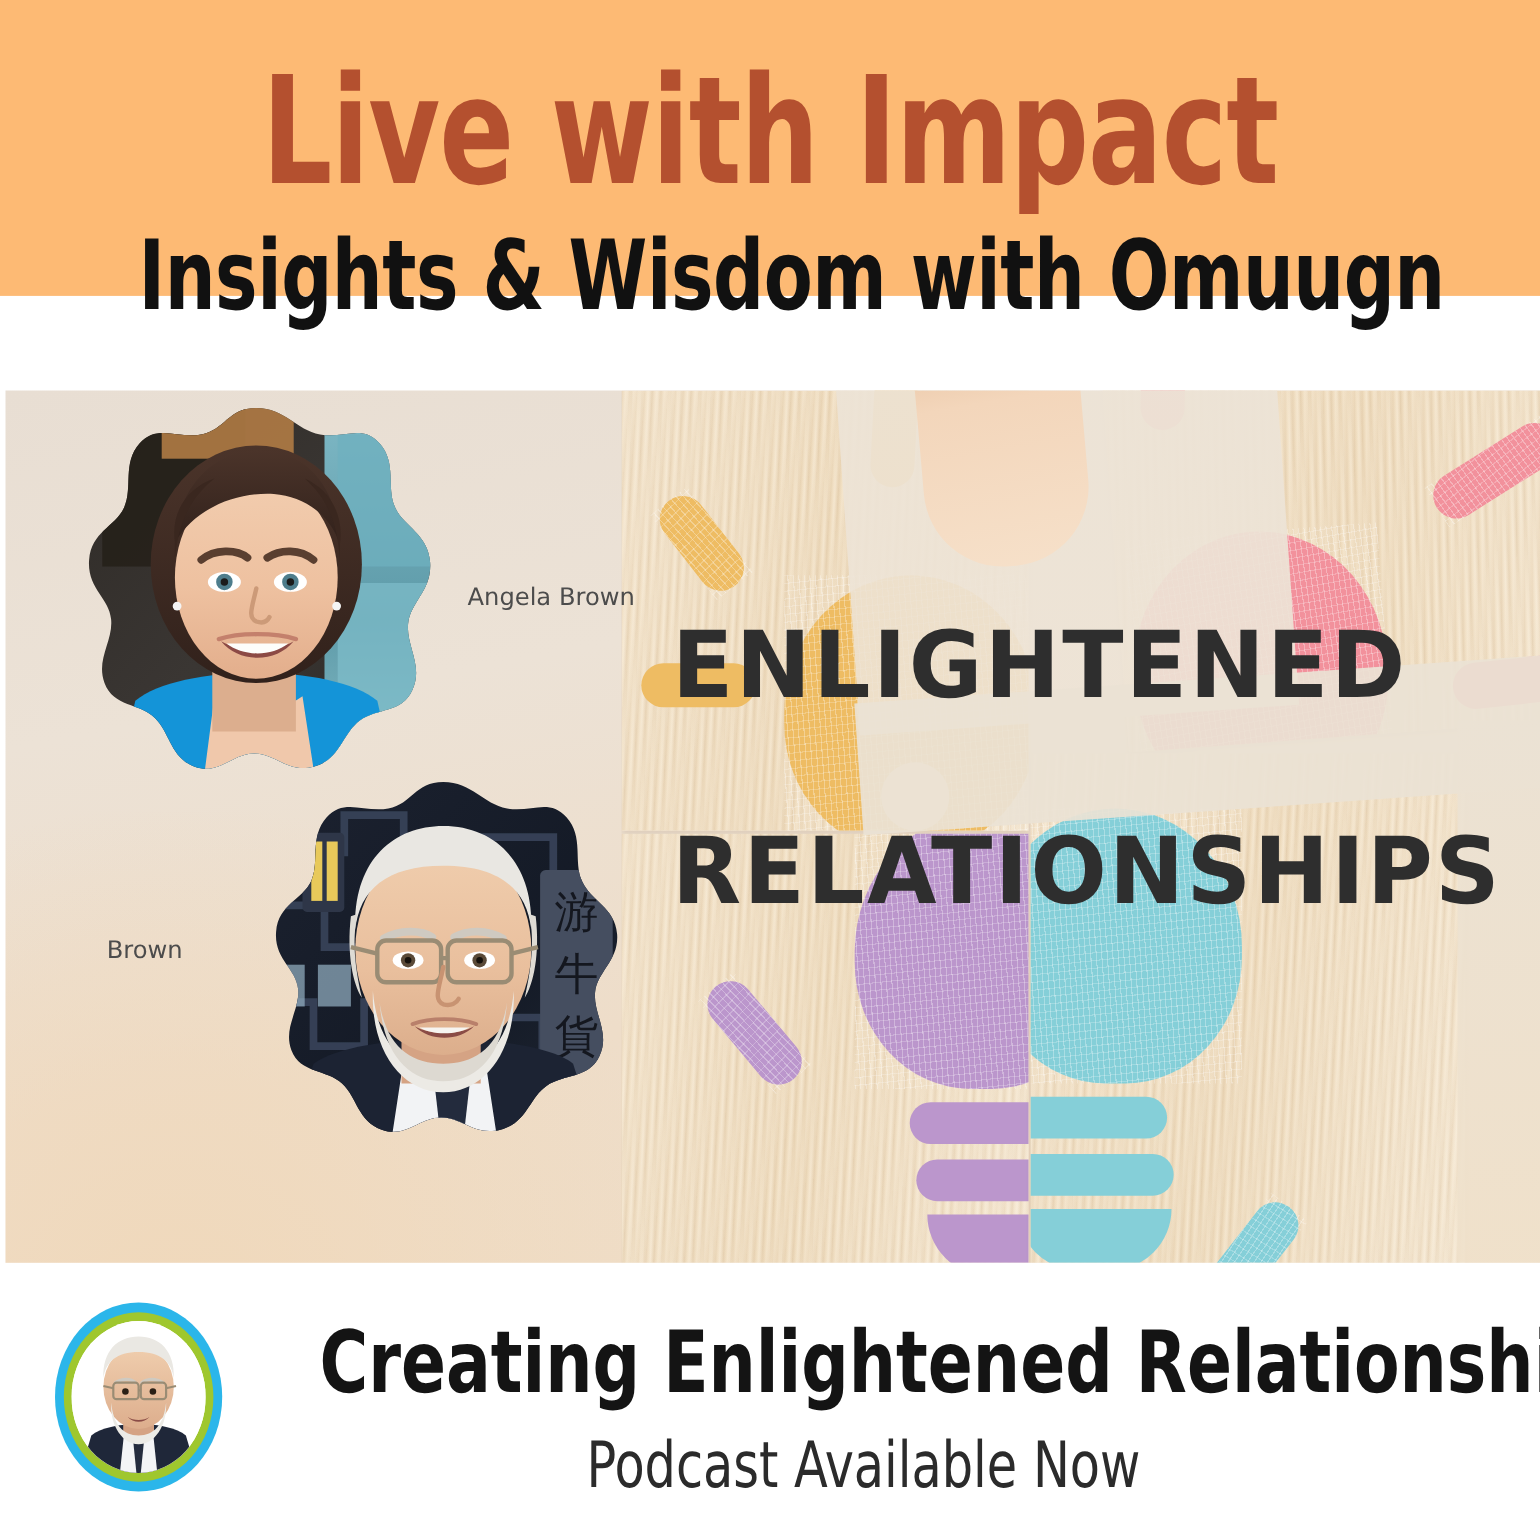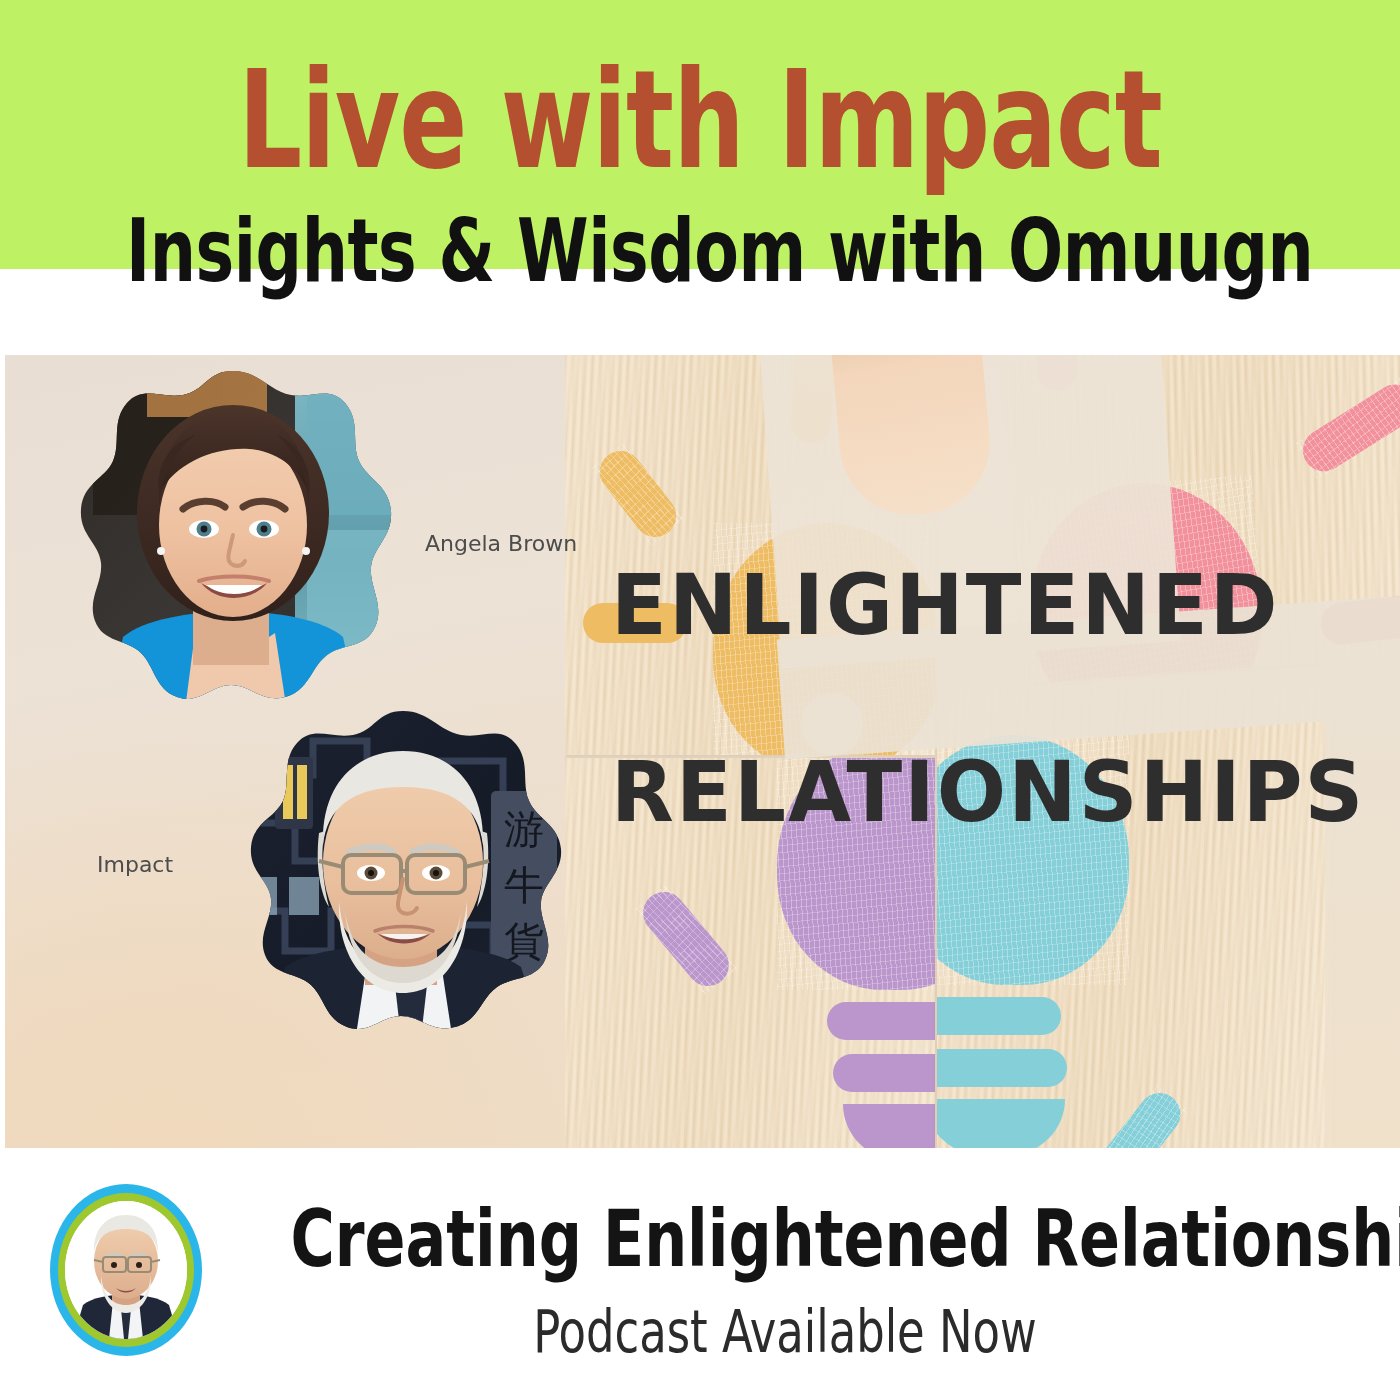--- a/index.html
+++ b/index.html
@@ -14,21 +14,21 @@
     font-family: "Liberation Sans", sans-serif;
     position: relative;
   }
 
   
   .header {
     position: absolute;
     left: 0; top: 0;
     width: 1400px;
     height: 269px;
-    background: #bef264;
+    background: #fdba74;
     text-align: center;
   }
   .show-title {
     position: absolute;
     left: 0; top: 52px;
     width: 1400px;
     font-family: "Liberation Sans Narrow", "DejaVu Sans Condensed", "Liberation Sans", sans-serif;
     font-size: 136px;
     line-height: 1;
     font-weight: 700;
@@ -492,21 +492,21 @@
         <path d="M112 206 C116 256 140 278 170 278 C200 278 224 256 228 206
                  C222 246 200 262 170 262 C140 262 118 246 112 206 Z" fill="#ddd9d1"></path>
 
         <path d="M144 228 C158 242 184 242 198 228 C184 236 158 236 144 228 Z" fill="#8a4c46"></path>
         <path d="M148 229 C160 236 182 236 194 229 Z" fill="#f6f4f0"></path>
         <path d="M142 226 C158 220 184 220 200 226" stroke="#b9806b" stroke-width="3.5" fill="none" stroke-linecap="round"></path>
       </g>
     </svg>
   </div>
 
-  <div class="name-label name-omuugn">Impact</div>
+  <div class="name-label name-omuugn">Brown</div>
 </div>
 
 <div class="footer">
   <div class="logo-ring">
     <div class="logo-ring2">
       <div class="logo-inner">
         <svg width="122" height="138" viewBox="0 0 122 138">
           <defs>
             <linearGradient id="skinC" x1="0" y1="0" x2="0" y2="1">
               <stop offset="0%" stop-color="#f0ceae"></stop>

